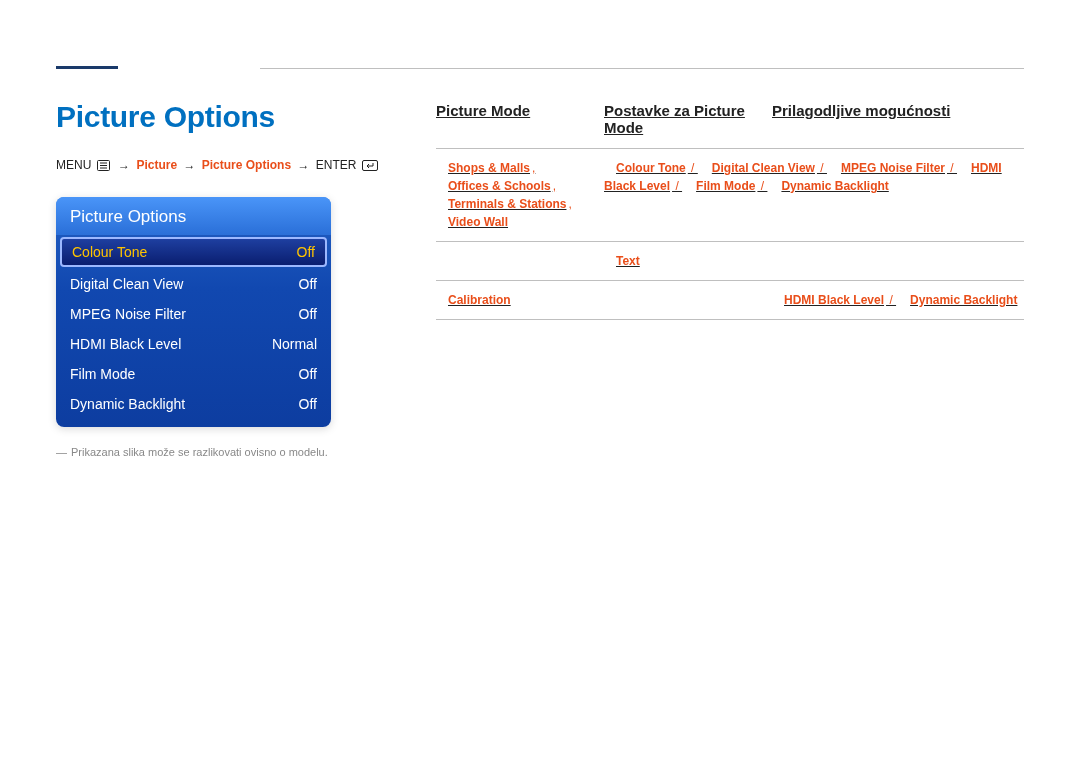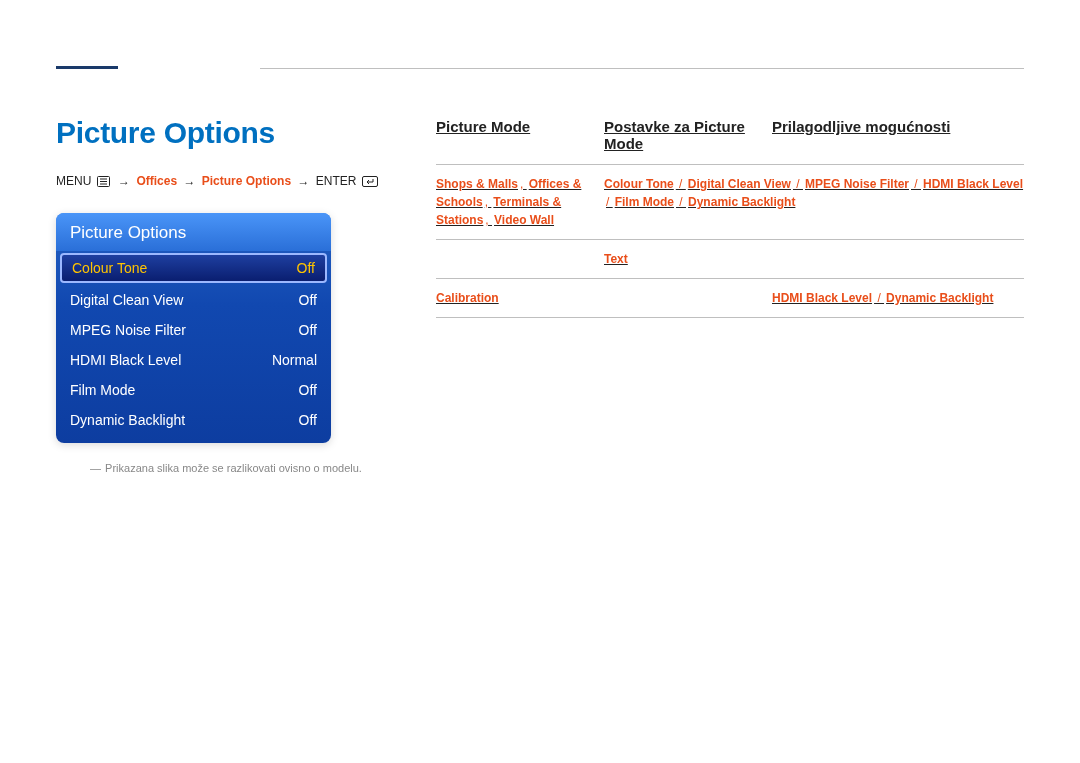--- a/index.html
+++ b/index.html
@@ -17,21 +17,21 @@
     margin: 0;
     padding: 0;
     width: 1080px;
     height: 763px;
     background: #fff;
     font-family: "Segoe UI", "Helvetica Neue", Arial, sans-serif;
     color: var(--text-dark);
     position: relative;
   }
   .page {
-    padding: 76px 56px 0 56px;
+    padding: 60px 56px 0 56px;
   }
   .top-rule-short {
     position: absolute;
     top: 66px;
     left: 56px;
     width: 62px;
     border-top: 3px solid #1a3a6a;
   }
   .top-rule-long {
     position: absolute;
@@ -97,21 +97,20 @@
   .osd-item.selected .osd-value { color: var(--yellow); }
   .osd-item .osd-label { flex: 1; }
   .osd-item .osd-value { flex: 0 0 auto; padding-left: 10px; }
   .osd-bottom-pad { height: 8px; }
 
   .note {
     font-size: 11px;
     color: var(--text-grey);
     margin-top: 18px;
     line-height: 1.4;
-    text-align: center;
   }
   .note .dash { padding-right: 4px; }
 
   
   .tbl { width: 100%; font-size: 12px; text-decoration: underline; }
   .tbl-head {
     display: flex;
     gap: 0;
     font-weight: 700;
     font-size: 15px;
@@ -122,21 +121,21 @@
   .col1 { flex: 0 0 168px; padding-right: 12px; }
   .col2 { flex: 0 0 168px; padding-right: 12px; }
   .col3 { flex: 1 1 auto; }
   .tbl-row {
     display: flex;
     padding: 10px 0;
     border-bottom: 1px solid var(--divider);
     line-height: 1.5;
   }
   .tbl-row:last-child { border-bottom: 1px solid var(--divider); }
-  .red { color: var(--accent-red); font-weight: 700; }
+  .red { color: var(--accent-red); font-weight: 700; margin-left: 12px; }
   .sep { color: var(--accent-red); font-weight: 400; padding: 0 2px; }
 </style>
 </head>
 <body>
 
 <div class="top-rule-short"></div>
 <div class="top-rule-long"></div>
 
 <div class="page">
   <div class="content">
@@ -147,21 +146,21 @@
         <span class="bc-dark">MENU</span>
         <span class="bc-icon">
           <svg width="13" height="11" viewBox="0 0 13 11">
               <rect x="0.5" y="0.5" width="12" height="10" rx="1" fill="none" stroke="#222" stroke-width="1"></rect>
               <line x1="3" y1="3" x2="10" y2="3" stroke="#222" stroke-width="1"></line>
               <line x1="3" y1="5.5" x2="10" y2="5.5" stroke="#222" stroke-width="1"></line>
               <line x1="3" y1="8" x2="10" y2="8" stroke="#222" stroke-width="1"></line>
             </svg>
         </span>
         <span class="bc-sep">→</span>
-        <span class="bc-red">Offices</span>
+        <span class="bc-red">Picture</span>
         <span class="bc-sep">→</span>
         <span class="bc-red">Picture Options</span>
         <span class="bc-sep">→</span>
         <span class="bc-dark">ENTER</span>
         <span class="bc-icon">
           <svg width="16" height="11" viewBox="0 0 16 11">
               <rect x="0.5" y="0.5" width="15" height="10" rx="1.5" fill="none" stroke="#222" stroke-width="1"></rect>
               <path d="M11 3 L11 6 L5 6 M7 4 L5 6 L7 8" fill="none" stroke="#222" stroke-width="1"></path>
             </svg>
         </span>

